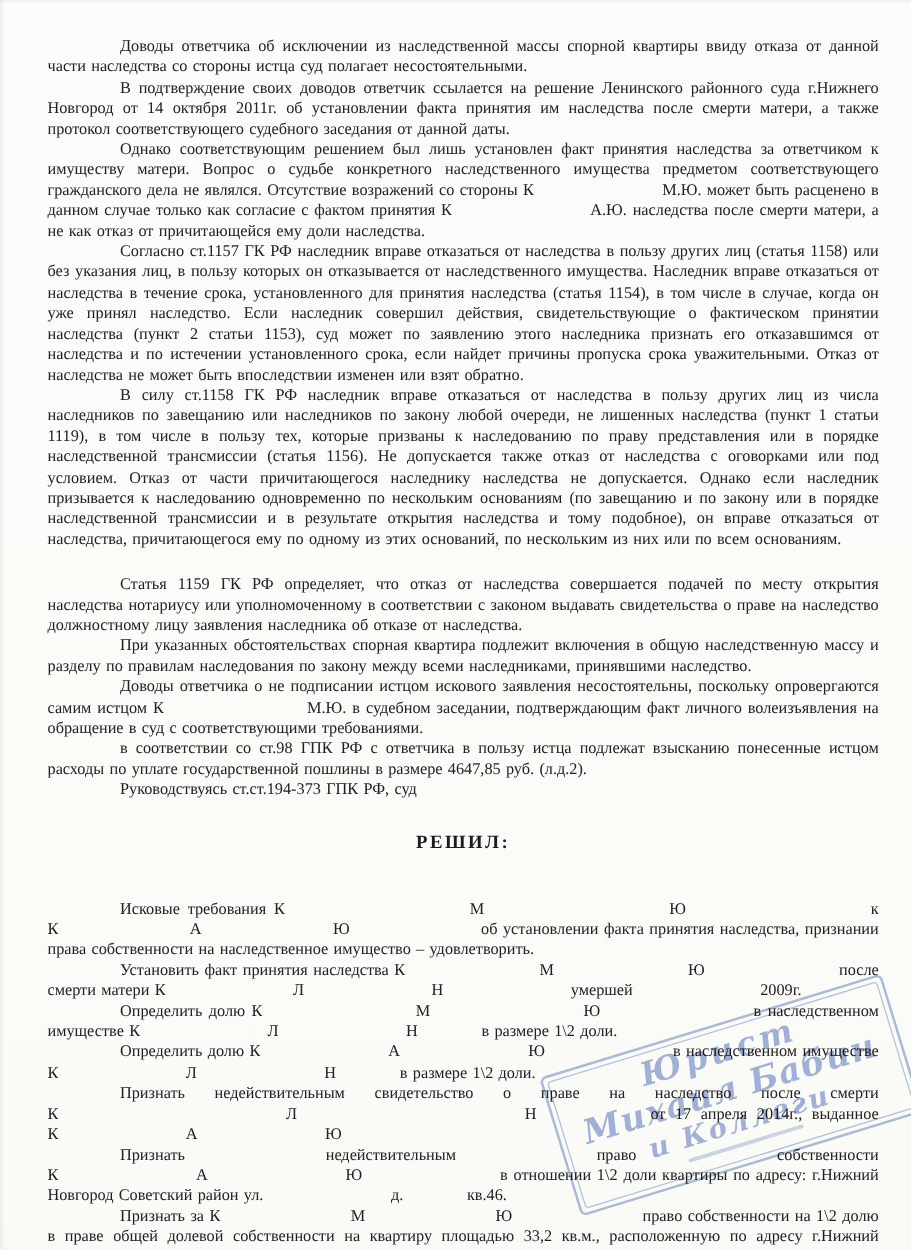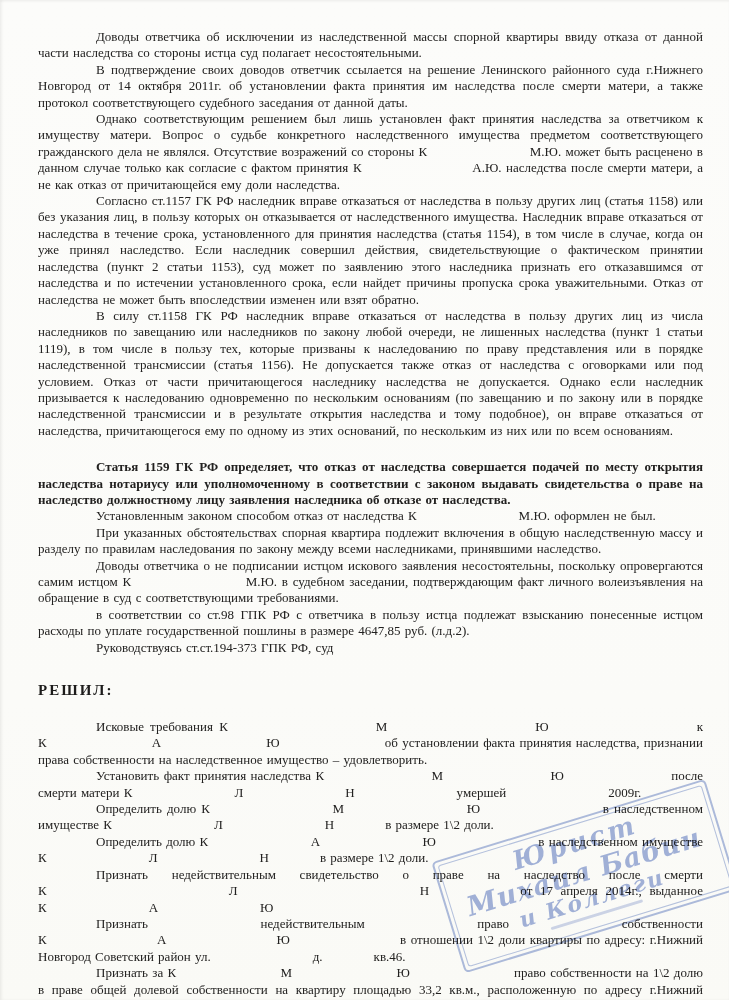--- a/index.html
+++ b/index.html
@@ -17,23 +17,24 @@
     color: #222120;
   }
   .para {
     margin: 0;
     font-size: 13px;
     line-height: 16.4px;
     text-align: justify;
     text-indent: 58px;
     word-spacing: 1px;
   }
-  .para.gap-before { margin-top: 20px; font-weight: bold; }
+  .para.gap-before { margin-top: 20px; }
   .heading {
-    margin: 26px 0 20px 0;
+    margin: 26px 0 36px 0;
+    text-align: center;
     font-size: 15px;
     font-weight: bold;
     letter-spacing: 2px;
     color: #1d1c1b;
   }
   
   .stamp {
     position: absolute;
     left: 442px; top: 818px;
     width: 282px; height: 112px;
@@ -71,21 +72,20 @@
 <body>
 
 <div class="page">
 
   <p class="para">Доводы ответчика об исключении из наследственной массы спорной квартиры ввиду отказа от данной части наследства со стороны истца суд полагает несостоятельными.</p>
   <p class="para">В подтверждение своих доводов ответчик ссылается на решение Ленинского районного суда г.Нижнего Новгород от 14 октября 2011г. об установлении факта принятия им наследства после смерти матери, а также протокол соответствующего судебного заседания от данной даты.</p>
   <p class="para">Однако соответствующим решением был лишь установлен факт принятия наследства за ответчиком к имуществу матери. Вопрос о судьбе конкретного наследственного имущества предметом соответствующего гражданского дела не являлся. Отсутствие возражений со стороны К&nbsp;&nbsp;&nbsp;&nbsp;&nbsp;&nbsp;&nbsp;&nbsp;&nbsp;&nbsp;&nbsp;&nbsp;&nbsp;&nbsp;&nbsp;&nbsp;&nbsp;&nbsp;&nbsp;&nbsp;&nbsp;&nbsp;&nbsp;&nbsp;М.Ю. может быть расценено в данном случае только как согласие с фактом принятия К&nbsp;&nbsp;&nbsp;&nbsp;&nbsp;&nbsp;&nbsp;&nbsp;&nbsp;&nbsp;&nbsp;&nbsp;&nbsp;&nbsp;&nbsp;&nbsp;&nbsp;&nbsp;&nbsp;&nbsp;&nbsp;&nbsp;&nbsp;&nbsp;А.Ю. наследства после смерти матери, а не как отказ от причитающейся ему доли наследства.</p>
   <p class="para">Согласно ст.1157 ГК РФ наследник вправе отказаться от наследства в пользу других лиц (статья 1158) или без указания лиц, в пользу которых он отказывается от наследственного имущества. Наследник вправе отказаться от наследства в течение срока, установленного для принятия наследства (статья 1154), в том числе в случае, когда он уже принял наследство. Если наследник совершил действия, свидетельствующие о фактическом принятии наследства (пункт 2 статьи 1153), суд может по заявлению этого наследника признать его отказавшимся от наследства и по истечении установленного срока, если найдет причины пропуска срока уважительными. Отказ от наследства не может быть впоследствии изменен или взят обратно.</p>
   <p class="para">В силу ст.1158 ГК РФ наследник вправе отказаться от наследства в пользу других лиц из числа наследников по завещанию или наследников по закону любой очереди, не лишенных наследства (пункт 1 статьи 1119), в том числе в пользу тех, которые призваны к наследованию по праву представления или в порядке наследственной трансмиссии (статья 1156). Не допускается также отказ от наследства с оговорками или под условием. Отказ от части причитающегося наследнику наследства не допускается. Однако если наследник призывается к наследованию одновременно по нескольким основаниям (по завещанию и по закону или в порядке наследственной трансмиссии и в результате открытия наследства и тому подобное), он вправе отказаться от наследства, причитающегося ему по одному из этих оснований, по нескольким из них или по всем основаниям.</p>
   <p class="para gap-before">Статья 1159 ГК РФ определяет, что отказ от наследства совершается подачей по месту открытия наследства нотариусу или уполномоченному в соответствии с законом выдавать свидетельства о праве на наследство должностному лицу заявления наследника об отказе от наследства.</p>
-  <p class="para">Установленным законом способом отказ от наследства К&nbsp;&nbsp;&nbsp;&nbsp;&nbsp;&nbsp;&nbsp;&nbsp;&nbsp;&nbsp;&nbsp;&nbsp;&nbsp;&nbsp;&nbsp;&nbsp;&nbsp;&nbsp;&nbsp;&nbsp;&nbsp;&nbsp;&nbsp;&nbsp;М.Ю. оформлен не был.</p>
   <p class="para">При указанных обстоятельствах спорная квартира подлежит включения в общую наследственную массу и разделу по правилам наследования по закону между всеми наследниками, принявшими наследство.</p>
   <p class="para">Доводы ответчика о не подписании истцом искового заявления несостоятельны, поскольку опровергаются самим истцом К&nbsp;&nbsp;&nbsp;&nbsp;&nbsp;&nbsp;&nbsp;&nbsp;&nbsp;&nbsp;&nbsp;&nbsp;&nbsp;&nbsp;&nbsp;&nbsp;&nbsp;&nbsp;&nbsp;&nbsp;&nbsp;&nbsp;&nbsp;&nbsp;М.Ю. в судебном заседании, подтверждающим факт личного волеизъявления на обращение в суд с соответствующими требованиями.</p>
   <p class="para">в соответствии со ст.98 ГПК РФ с ответчика в пользу истца подлежат взысканию понесенные истцом расходы по уплате государственной пошлины в размере 4647,85 руб. (л.д.2).</p>
   <p class="para">Руководствуясь ст.ст.194-373 ГПК РФ, суд</p>
 
   <div class="heading">РЕШИЛ:</div>
 
   <p class="para">Исковые требования К&nbsp;&nbsp;&nbsp;&nbsp;&nbsp;&nbsp;&nbsp;&nbsp;&nbsp;&nbsp;&nbsp;&nbsp;&nbsp;&nbsp;&nbsp;&nbsp;&nbsp;&nbsp;&nbsp;&nbsp;&nbsp;&nbsp;&nbsp;&nbsp;М&nbsp;&nbsp;&nbsp;&nbsp;&nbsp;&nbsp;&nbsp;&nbsp;&nbsp;&nbsp;&nbsp;&nbsp;&nbsp;&nbsp;&nbsp;&nbsp;&nbsp;&nbsp;&nbsp;&nbsp;&nbsp;&nbsp;&nbsp;&nbsp;Ю&nbsp;&nbsp;&nbsp;&nbsp;&nbsp;&nbsp;&nbsp;&nbsp;&nbsp;&nbsp;&nbsp;&nbsp;&nbsp;&nbsp;&nbsp;&nbsp;&nbsp;&nbsp;&nbsp;&nbsp;&nbsp;&nbsp;&nbsp;&nbsp;к К&nbsp;&nbsp;&nbsp;&nbsp;&nbsp;&nbsp;&nbsp;&nbsp;&nbsp;&nbsp;&nbsp;&nbsp;&nbsp;&nbsp;&nbsp;&nbsp;&nbsp;&nbsp;&nbsp;&nbsp;&nbsp;&nbsp;&nbsp;&nbsp;А&nbsp;&nbsp;&nbsp;&nbsp;&nbsp;&nbsp;&nbsp;&nbsp;&nbsp;&nbsp;&nbsp;&nbsp;&nbsp;&nbsp;&nbsp;&nbsp;&nbsp;&nbsp;&nbsp;&nbsp;&nbsp;&nbsp;&nbsp;&nbsp;Ю&nbsp;&nbsp;&nbsp;&nbsp;&nbsp;&nbsp;&nbsp;&nbsp;&nbsp;&nbsp;&nbsp;&nbsp;&nbsp;&nbsp;&nbsp;&nbsp;&nbsp;&nbsp;&nbsp;&nbsp;&nbsp;&nbsp;&nbsp;&nbsp;об установлении факта принятия наследства, признании права собственности на наследственное имущество – удовлетворить.</p>
   <p class="para">Установить факт принятия наследства К&nbsp;&nbsp;&nbsp;&nbsp;&nbsp;&nbsp;&nbsp;&nbsp;&nbsp;&nbsp;&nbsp;&nbsp;&nbsp;&nbsp;&nbsp;&nbsp;&nbsp;&nbsp;&nbsp;&nbsp;&nbsp;&nbsp;&nbsp;&nbsp;М&nbsp;&nbsp;&nbsp;&nbsp;&nbsp;&nbsp;&nbsp;&nbsp;&nbsp;&nbsp;&nbsp;&nbsp;&nbsp;&nbsp;&nbsp;&nbsp;&nbsp;&nbsp;&nbsp;&nbsp;&nbsp;&nbsp;&nbsp;&nbsp;Ю&nbsp;&nbsp;&nbsp;&nbsp;&nbsp;&nbsp;&nbsp;&nbsp;&nbsp;&nbsp;&nbsp;&nbsp;&nbsp;&nbsp;&nbsp;&nbsp;&nbsp;&nbsp;&nbsp;&nbsp;&nbsp;&nbsp;&nbsp;&nbsp;после смерти матери К&nbsp;&nbsp;&nbsp;&nbsp;&nbsp;&nbsp;&nbsp;&nbsp;&nbsp;&nbsp;&nbsp;&nbsp;&nbsp;&nbsp;&nbsp;&nbsp;&nbsp;&nbsp;&nbsp;&nbsp;&nbsp;&nbsp;&nbsp;&nbsp;Л&nbsp;&nbsp;&nbsp;&nbsp;&nbsp;&nbsp;&nbsp;&nbsp;&nbsp;&nbsp;&nbsp;&nbsp;&nbsp;&nbsp;&nbsp;&nbsp;&nbsp;&nbsp;&nbsp;&nbsp;&nbsp;&nbsp;&nbsp;&nbsp;Н&nbsp;&nbsp;&nbsp;&nbsp;&nbsp;&nbsp;&nbsp;&nbsp;&nbsp;&nbsp;&nbsp;&nbsp;&nbsp;&nbsp;&nbsp;&nbsp;&nbsp;&nbsp;&nbsp;&nbsp;&nbsp;&nbsp;&nbsp;&nbsp;умершей&nbsp;&nbsp;&nbsp;&nbsp;&nbsp;&nbsp;&nbsp;&nbsp;&nbsp;&nbsp;&nbsp;&nbsp;&nbsp;&nbsp;&nbsp;&nbsp;&nbsp;&nbsp;&nbsp;&nbsp;&nbsp;&nbsp;&nbsp;&nbsp;2009г.</p>
   <p class="para">Определить долю К&nbsp;&nbsp;&nbsp;&nbsp;&nbsp;&nbsp;&nbsp;&nbsp;&nbsp;&nbsp;&nbsp;&nbsp;&nbsp;&nbsp;&nbsp;&nbsp;&nbsp;&nbsp;&nbsp;&nbsp;&nbsp;&nbsp;&nbsp;&nbsp;М&nbsp;&nbsp;&nbsp;&nbsp;&nbsp;&nbsp;&nbsp;&nbsp;&nbsp;&nbsp;&nbsp;&nbsp;&nbsp;&nbsp;&nbsp;&nbsp;&nbsp;&nbsp;&nbsp;&nbsp;&nbsp;&nbsp;&nbsp;&nbsp;Ю&nbsp;&nbsp;&nbsp;&nbsp;&nbsp;&nbsp;&nbsp;&nbsp;&nbsp;&nbsp;&nbsp;&nbsp;&nbsp;&nbsp;&nbsp;&nbsp;&nbsp;&nbsp;&nbsp;&nbsp;&nbsp;&nbsp;&nbsp;&nbsp;в наследственном имуществе К&nbsp;&nbsp;&nbsp;&nbsp;&nbsp;&nbsp;&nbsp;&nbsp;&nbsp;&nbsp;&nbsp;&nbsp;&nbsp;&nbsp;&nbsp;&nbsp;&nbsp;&nbsp;&nbsp;&nbsp;&nbsp;&nbsp;&nbsp;&nbsp;Л&nbsp;&nbsp;&nbsp;&nbsp;&nbsp;&nbsp;&nbsp;&nbsp;&nbsp;&nbsp;&nbsp;&nbsp;&nbsp;&nbsp;&nbsp;&nbsp;&nbsp;&nbsp;&nbsp;&nbsp;&nbsp;&nbsp;&nbsp;&nbsp;Н&nbsp;&nbsp;&nbsp;&nbsp;&nbsp;&nbsp;&nbsp;&nbsp;&nbsp;&nbsp;&nbsp;&nbsp;в размере 1\2 доли.</p>

